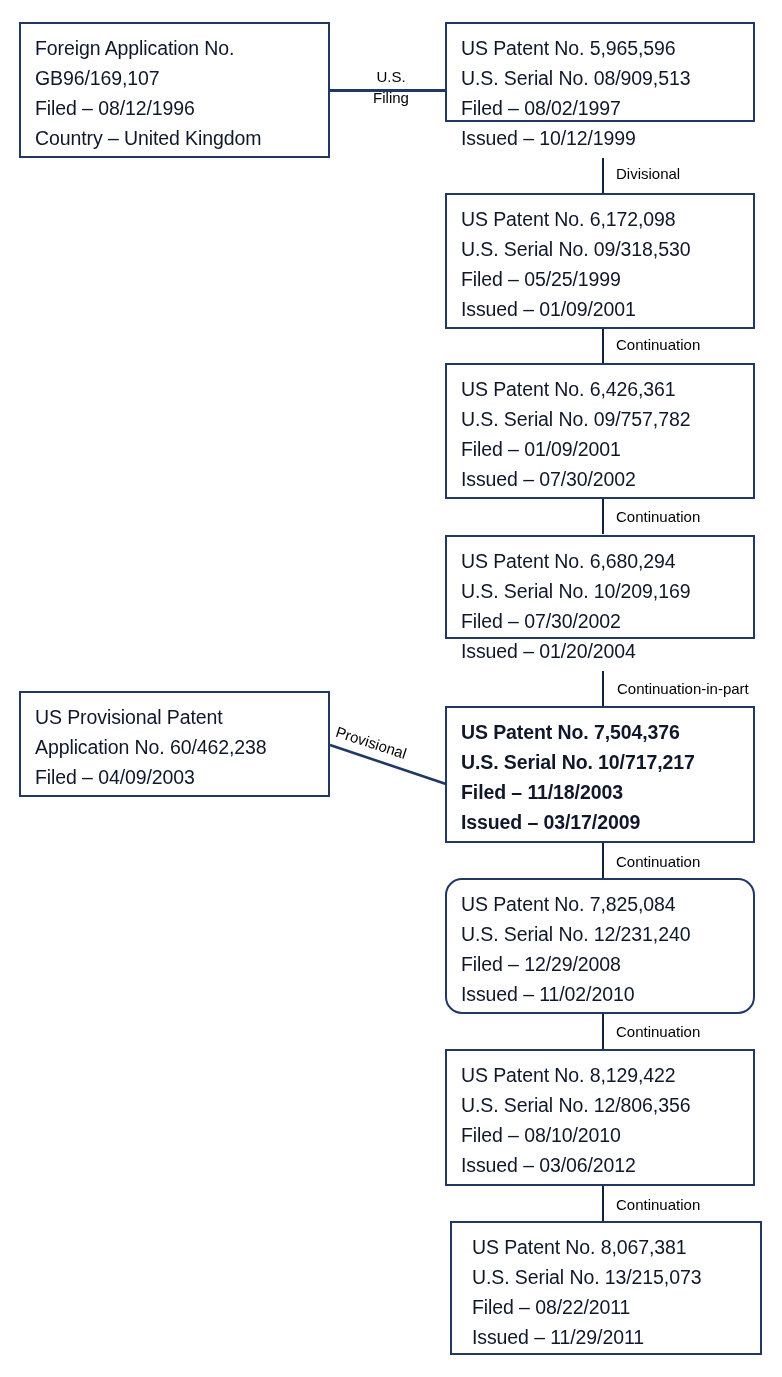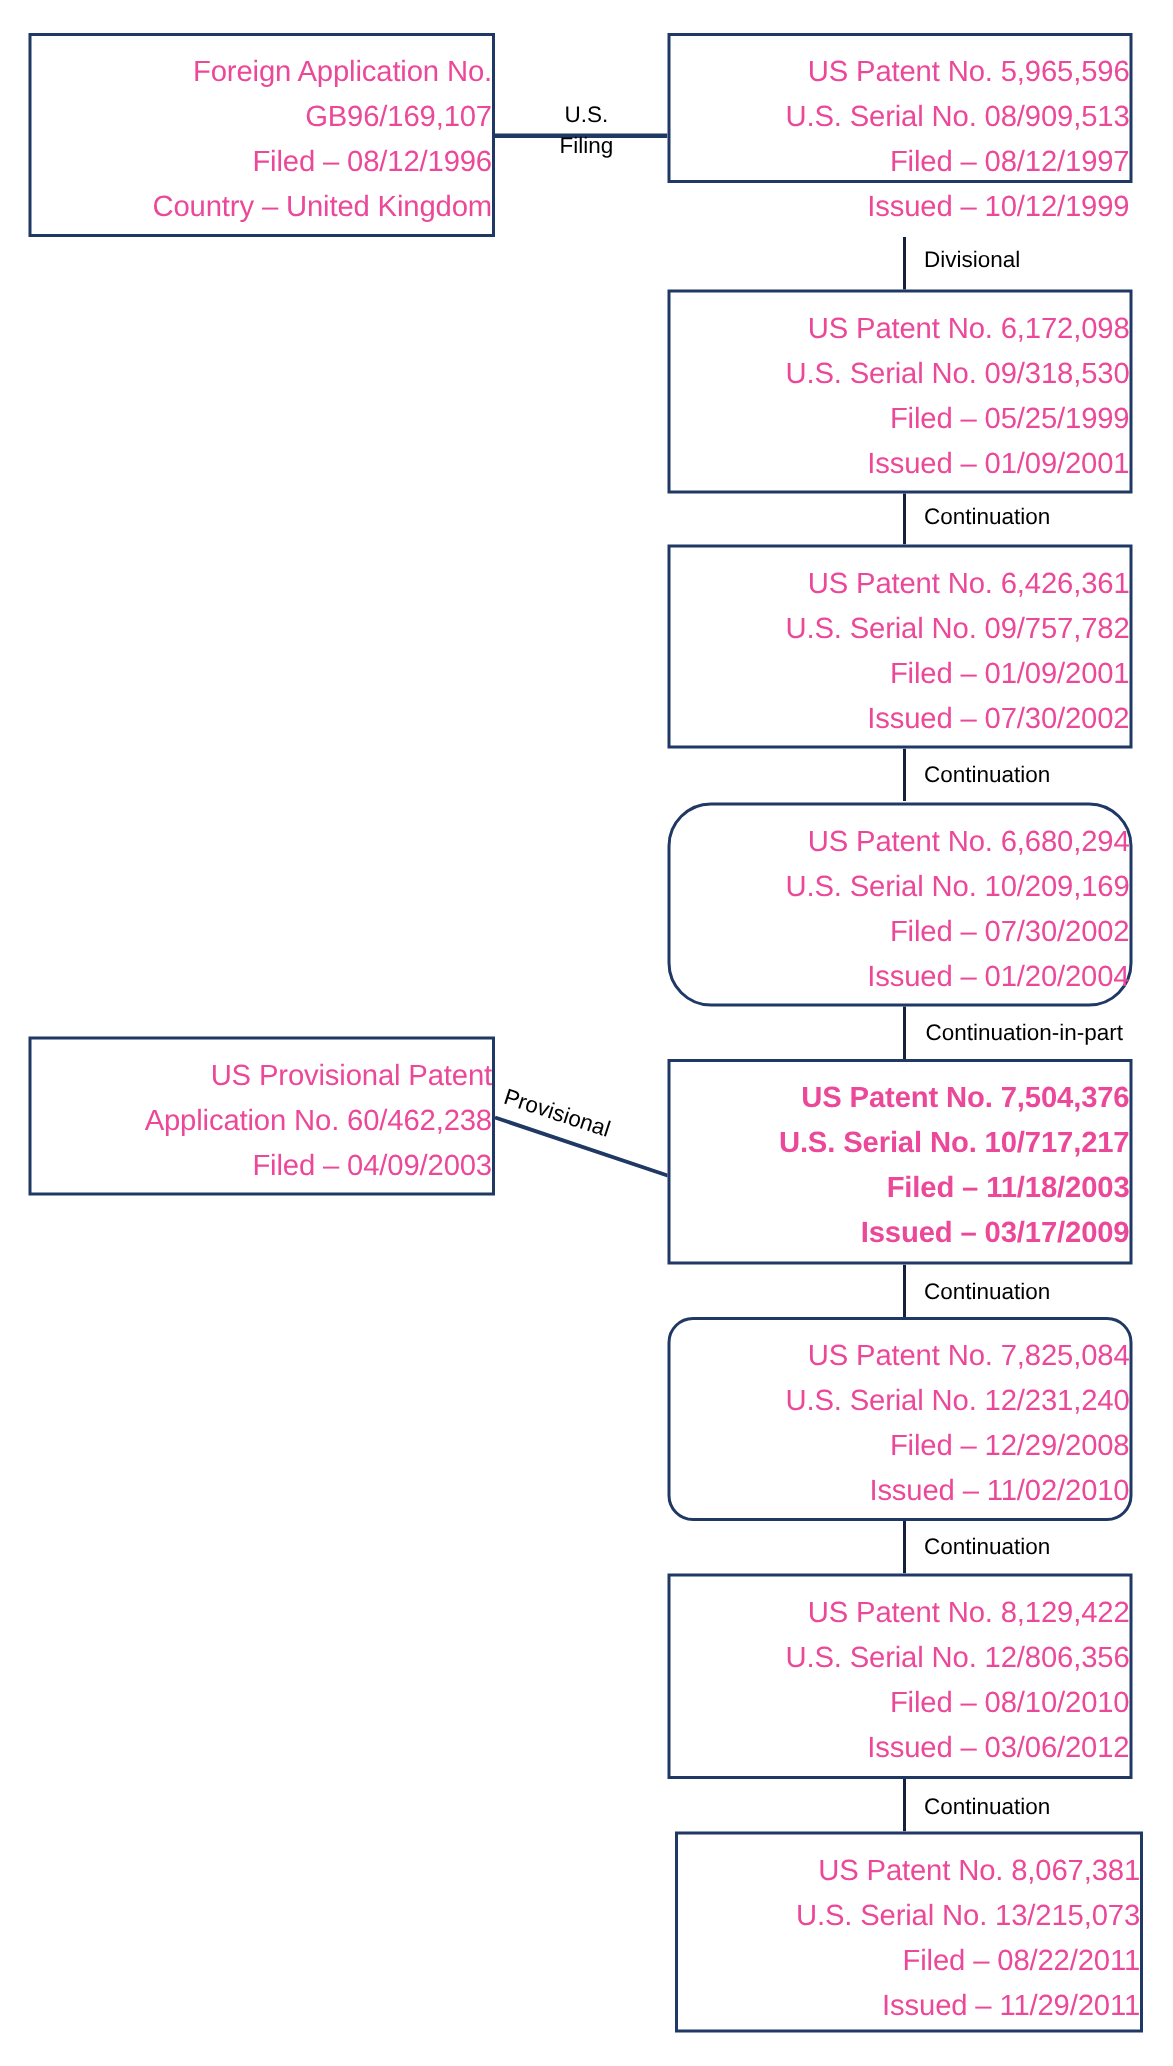--- a/index.html
+++ b/index.html
@@ -25,23 +25,22 @@
     box-sizing: border-box;
     border: 2px solid #1f3864;
     background: #ffffff;
     padding: 9px 0 0 14px;
     z-index: 3;
   }
   .node .line {
     font-size: 19.5px;
     line-height: 30px;
     white-space: nowrap;
-    color: #ec4899;
+    color: #0f172a;
     letter-spacing: -0.1px;
-    text-align: right;
   }
   
   .conn-v {
     position: absolute;
     width: 0;
     border-left: 2.5px solid #12213f;
     z-index: 1;
   }
   .conn-h {
     position: absolute;
@@ -125,39 +124,39 @@
   <div class="node" style="left:19px; top:22px; width:311px; height:136px;">
     <div class="line">Foreign Application No.</div>
     <div class="line">GB96/169,107</div>
     <div class="line">Filed – 08/12/1996</div>
     <div class="line">Country – United Kingdom</div>
   </div>
 
   <div class="node" style="left:445px; top:22px; width:310px; height:100px;">
     <div class="line">US Patent No. 5,965,596</div>
     <div class="line">U.S. Serial No. 08/909,513</div>
-    <div class="line">Filed – 08/12/1997</div>
+    <div class="line">Filed – 08/02/1997</div>
     <div class="line">Issued – 10/12/1999</div>
   </div>
 
   <div class="node" style="left:445px; top:193px; width:310px; height:136px;">
     <div class="line">US Patent No. 6,172,098</div>
     <div class="line">U.S. Serial No. 09/318,530</div>
     <div class="line">Filed – 05/25/1999</div>
     <div class="line">Issued – 01/09/2001</div>
   </div>
 
   <div class="node" style="left:445px; top:363px; width:310px; height:136px;">
     <div class="line">US Patent No. 6,426,361</div>
     <div class="line">U.S. Serial No. 09/757,782</div>
     <div class="line">Filed – 01/09/2001</div>
     <div class="line">Issued – 07/30/2002</div>
   </div>
 
-  <div class="node" style="left:445px; top:535px; width:310px; height:136px;border-radius:29px;">
+  <div class="node" style="left:445px; top:535px; width:310px; height:104px;">
     <div class="line">US Patent No. 6,680,294</div>
     <div class="line">U.S. Serial No. 10/209,169</div>
     <div class="line">Filed – 07/30/2002</div>
     <div class="line">Issued – 01/20/2004</div>
   </div>
 
   <div class="node" style="left:19px; top:691px; width:311px; height:106px;">
     <div class="line">US Provisional Patent</div>
     <div class="line">Application No. 60/462,238</div>
     <div class="line">Filed – 04/09/2003</div>

